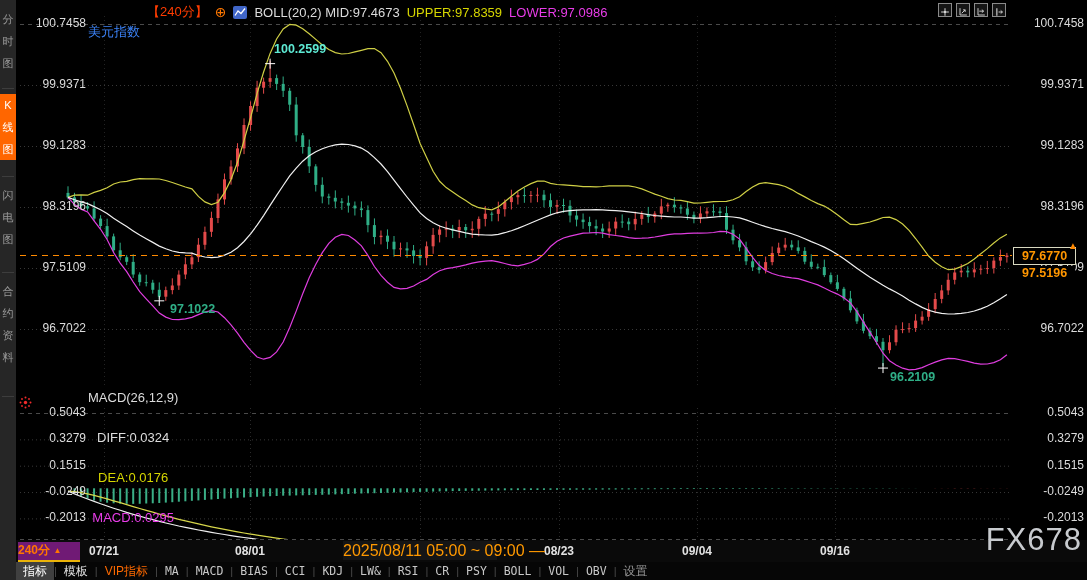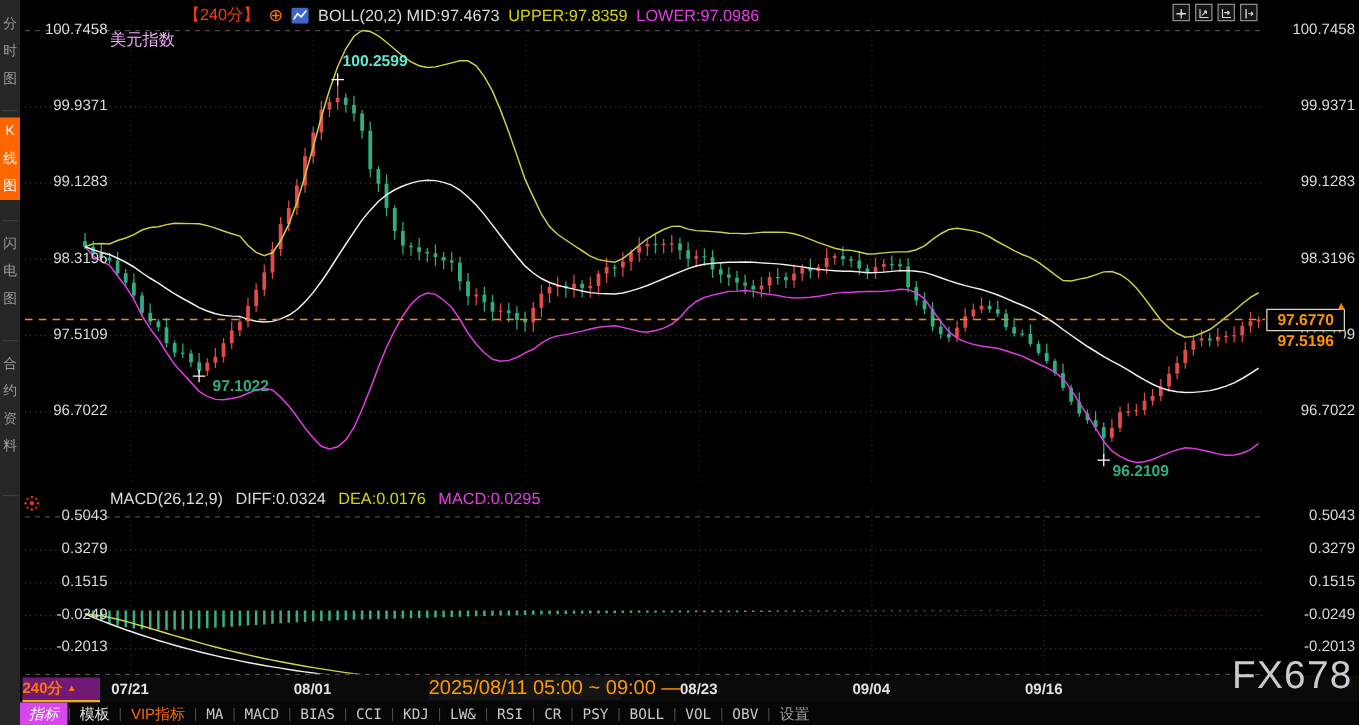--- a/index.html
+++ b/index.html
@@ -11,39 +11,39 @@
   
   #sidebar{position:absolute;left:0;top:0;width:16px;height:580px;background:#262626;z-index:30;}
   .side-tab{position:absolute;left:0;width:16px;text-align:center;cursor:pointer;}
   .side-tab .ch{display:block;font-size:11px;line-height:22px;color:#9a9a9a;}
   .side-tab.active{background:#f60;}
   .side-tab.active .ch{color:#fff;}
   .side-div{position:absolute;left:2px;width:12px;height:1px;background:#3d3d3d;}
 
   
   #header{position:absolute;left:88px;top:3px;height:18px;display:flex;align-items:center;gap:7px;z-index:20;font-size:13px;white-space:nowrap;}
-  .h-symbol{color:#f0abfc;margin-top:39px;}
+  .h-symbol{color:#3b82f6;margin-top:39px;}
   .h-period{color:#ff3c00;}
   .h-plus{color:#ff7700;font-size:14px;line-height:14px;cursor:pointer;}
   .h-chart-ico{width:14px;height:13px;cursor:pointer;}
   .h-boll{color:#dcdcdc;}
   .h-upper{color:#d6d600;}
   .h-lower{color:#e83ce8;}
 
   
   #win-icons{position:absolute;right:81px;top:3px;display:flex;gap:4px;z-index:20;}
   .wicon{width:14px;height:14px;background:#151515;border:1px solid #8a8a8a;box-sizing:border-box;cursor:pointer;}
 
   
   .ylab{position:absolute;font-size:12px;color:#dcdcdc;z-index:15;}
   .ylab.left{left:22px;width:64px;text-align:right;}
   .ylab.right{left:1024px;width:60px;text-align:right;}
 
   
-  #macd-header{position:absolute;left:88px;top:390px;height:16px;display:flex;gap:10px;align-items:center;font-size:13px;z-index:20;white-space:nowrap;}
+  #macd-header{position:absolute;left:88px;top:390px;height:16px;display:flex;gap:25px;align-items:center;font-size:13px;z-index:20;white-space:nowrap;flex-direction:column;}
   .m-title{color:#dcdcdc;}
   .m-dea{color:#d6d600;}
   .m-macd{color:#e83ce8;}
   #starburst{position:absolute;left:19px;top:396px;z-index:20;}
 
   
   .ann{position:absolute;font-size:12.5px;font-weight:bold;z-index:16;white-space:nowrap;}
   .ann.red{color:#5eead4;}
   .ann.green{color:#2fae86;}
 
@@ -62,21 +62,21 @@
   .xtick{position:absolute;top:4px;font-size:12px;font-weight:bold;color:#e2e2e2;transform:translateX(-50%);}
   #xtooltip{position:absolute;left:327px;top:1px;width:154px;height:19px;background:#151515;color:#ff9900;
      font-size:16px;text-align:center;line-height:19px;z-index:16;white-space:nowrap;}
 
   
   #watermark{position:absolute;right:5px;top:522px;font-size:31px;letter-spacing:1px;color:#c8cbcf;z-index:25;font-weight:400;}
 
   
   #footer{position:absolute;left:16px;right:0;top:562px;height:18px;background:#060606;display:flex;align-items:center;z-index:30;font-size:12px;}
   .ft{padding:0 7px;color:#e0e0e0;cursor:pointer;line-height:18px;white-space:nowrap;}
-  .ft.active{background:#d946ef;color:#fff;font-style:italic;}
+  .ft.active{background:#404040;color:#fff;}
   .ft.vip{color:#ff6a00;}
   .ft.mono{font-family:"DejaVu Sans Mono","Liberation Mono",monospace;font-size:11.5px;color:#c8c8c8;}
   .ft.dim{color:#9a9a9a;}
   .ft-sep{color:#4a4a4a;font-size:11px;}
 </style>
 </head>
 <body>
 
 <div id="stage">
 

